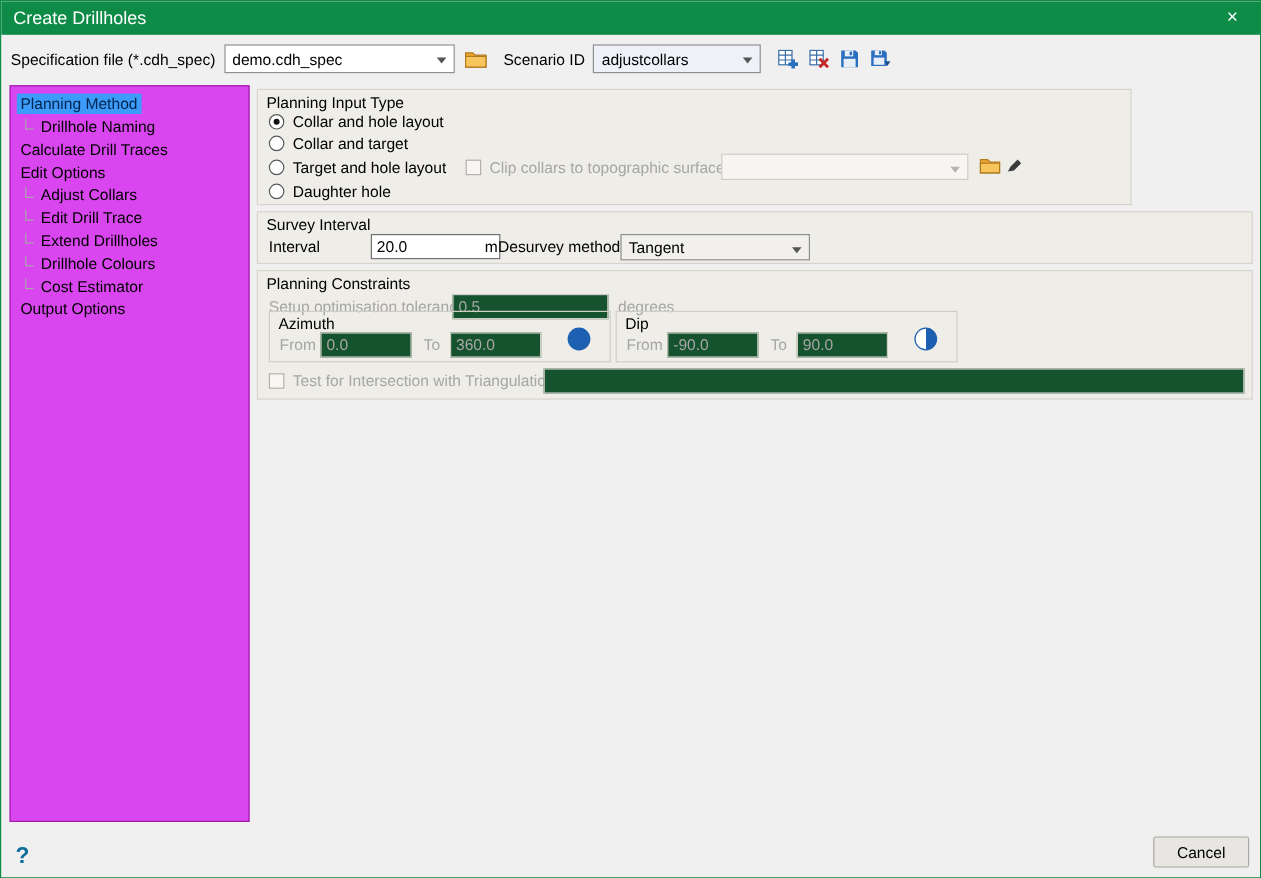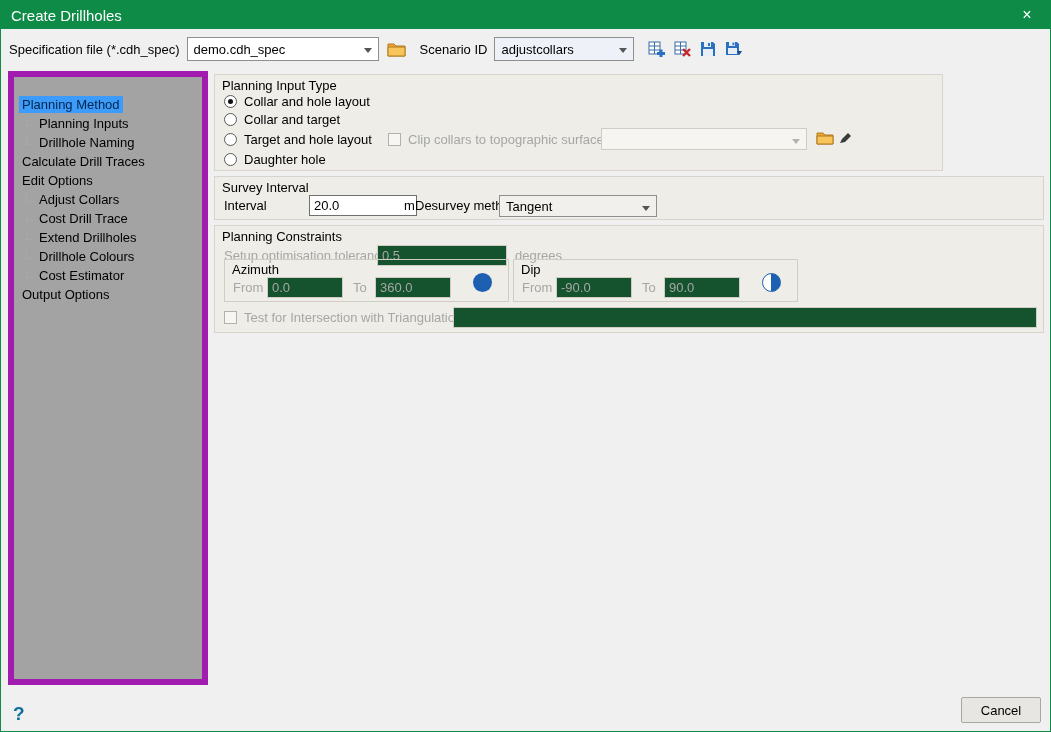--- a/index.html
+++ b/index.html
@@ -16,21 +16,21 @@
   .toolbar { position:absolute; left:0; top:28px; right:0; height:40px; display:flex; align-items:center; padding-left:8px; gap:7px; }
   .lbl { white-space:nowrap; }
   .combo { position:relative; height:24px; border:1px solid #8f8f8f; background:#fff; display:flex; align-items:center; padding:0 20px 0 6px; }
   .combo .arr { position:absolute; right:6px; top:10px; width:0; height:0; border-left:4px solid transparent; border-right:4px solid transparent; border-top:5px solid #555; }
   .combo.gray { background:#eef2f8; }
   .combo.disabled { background:#f6f5f1; border-color:#cfcdc6; color:#a6a6a6; }
   .combo.disabled .arr { border-top-color:#b5b3ad; }
   .iconbtn { background:transparent; border:none; padding:1px; cursor:pointer; display:flex; align-items:center; }
 
   
-  .sidebar { position:absolute; left:7px; top:70px; width:200px; height:614px; background:#a3a3a3; border:6px solid #a21caf; padding-top:18px; overflow:hidden; }
+  .sidebar { position:absolute; left:7px; top:70px; width:200px; height:614px; background:#d946ef; border:1px solid #a21caf; padding-top:5px; overflow:hidden; }
   .tree-item { height:19px; line-height:19px; white-space:nowrap; cursor:default; padding-left:5px; }
   .tree-item.lvl1 { padding-left:12px; }
   .tc { display:inline-block; width:7px; height:9px; border-left:1px solid #a8a8a8; border-bottom:1px solid #a8a8a8; margin-right:3px; vertical-align:middle; transform:translateY(-3px); }
   .tree-item .tlabel { padding:1px 3px; }
   .tree-item.selected .tlabel { background:#3d9bfa; color:#00264d; }
 
   
   .group { position:absolute; background:#eeede8; border:1px solid #d8d4cb; }
   .gtitle { position:absolute; left:7px; top:3px; }
   .subgroup { position:absolute; border:1px solid #d0cdc5; }
@@ -114,26 +114,25 @@
           <rect x="4" y="1" width="6" height="4" fill="#e8eef5"></rect>
           <rect x="7.5" y="1.6" width="1.8" height="2.6" fill="#2a6fc0"></rect>
           <rect x="3" y="7" width="9" height="6" fill="#e8eef5"></rect>
           <path d="M12 10 l5 0 -2.5 4 z" fill="#1b4f8a"></path>
         </svg>
     </button>
   </div>
 
   <div class="sidebar">
     <div class="tree-item lvl0 selected"><span class="tlabel">Planning Method</span></div>
-    <div class="tree-item lvl1"><span class="tc"></span><span class="tlabel">Planning Inputs</span></div>
     <div class="tree-item lvl1"><span class="tc"></span><span class="tlabel">Drillhole Naming</span></div>
     <div class="tree-item lvl0"><span class="tlabel">Calculate Drill Traces</span></div>
     <div class="tree-item lvl0"><span class="tlabel">Edit Options</span></div>
     <div class="tree-item lvl1"><span class="tc"></span><span class="tlabel">Adjust Collars</span></div>
-    <div class="tree-item lvl1"><span class="tc"></span><span class="tlabel">Cost Drill Trace</span></div>
+    <div class="tree-item lvl1"><span class="tc"></span><span class="tlabel">Edit Drill Trace</span></div>
     <div class="tree-item lvl1"><span class="tc"></span><span class="tlabel">Extend Drillholes</span></div>
     <div class="tree-item lvl1"><span class="tc"></span><span class="tlabel">Drillhole Colours</span></div>
     <div class="tree-item lvl1"><span class="tc"></span><span class="tlabel">Cost Estimator</span></div>
     <div class="tree-item lvl0"><span class="tlabel">Output Options</span></div>
   </div>
 
   <div class="group" style="left:213px; top:73px; width:729px; height:97px;">
     <span class="gtitle">Planning Input Type</span>
     <label class="radio-row" style="left:9px; top:19px;">
       <span class="radio checked"></span>
@@ -171,21 +170,21 @@
         </svg>
     </button>
   </div>
 
   <div class="group" style="left:213px; top:175px; width:830px; height:44px;">
     <span class="gtitle">Survey Interval</span>
     <span class="pos" style="left:9px; top:21px;">Interval</span>
     <input class="tfield pos" style="left: 52px; top: 18px; width: 108px; margin-left: 42px;" value="20.0">
     <span class="pos" style="left:189px; top:21px;">m</span>
     <span class="pos" style="left:200px; top:21px;">Desurvey method</span>
-    <div class="combo pos" style="left:284px; top:18px; width:158px; height:22px; background:#f1f0ed;">
+    <div class="combo pos" style="left:302px; top:18px; width:158px; height:22px; background:#f1f0ed;">
       <span>Tangent</span>
       <span class="arr"></span>
     </div>
   </div>
 
   <div class="group" style="left:213px; top:224px; width:830px; height:108px;">
     <span class="gtitle">Planning Constraints</span>
     <span class="pos dis" style="left:9px; top:22px;">Setup optimisation tolerance</span>
     <input class="tfield pos" style="left: 162px; top: 19px; width: 130px;" disabled="" value="0.5">
     <span class="pos dis" style="left:300px; top:22px;">degrees</span>

